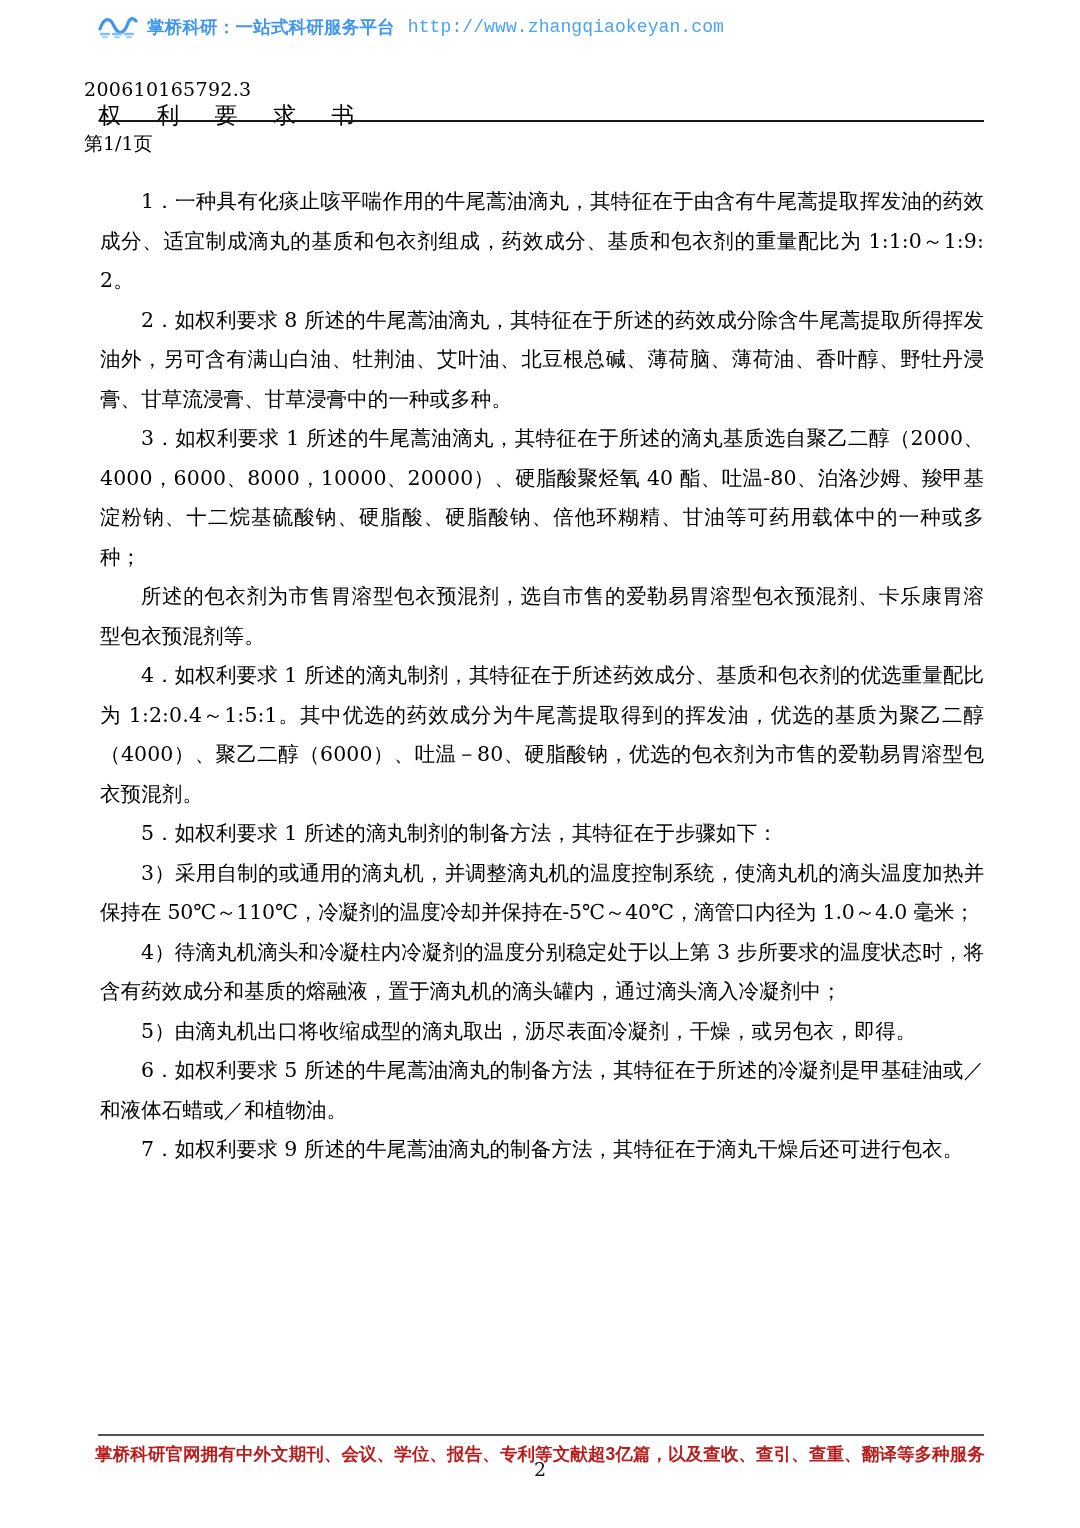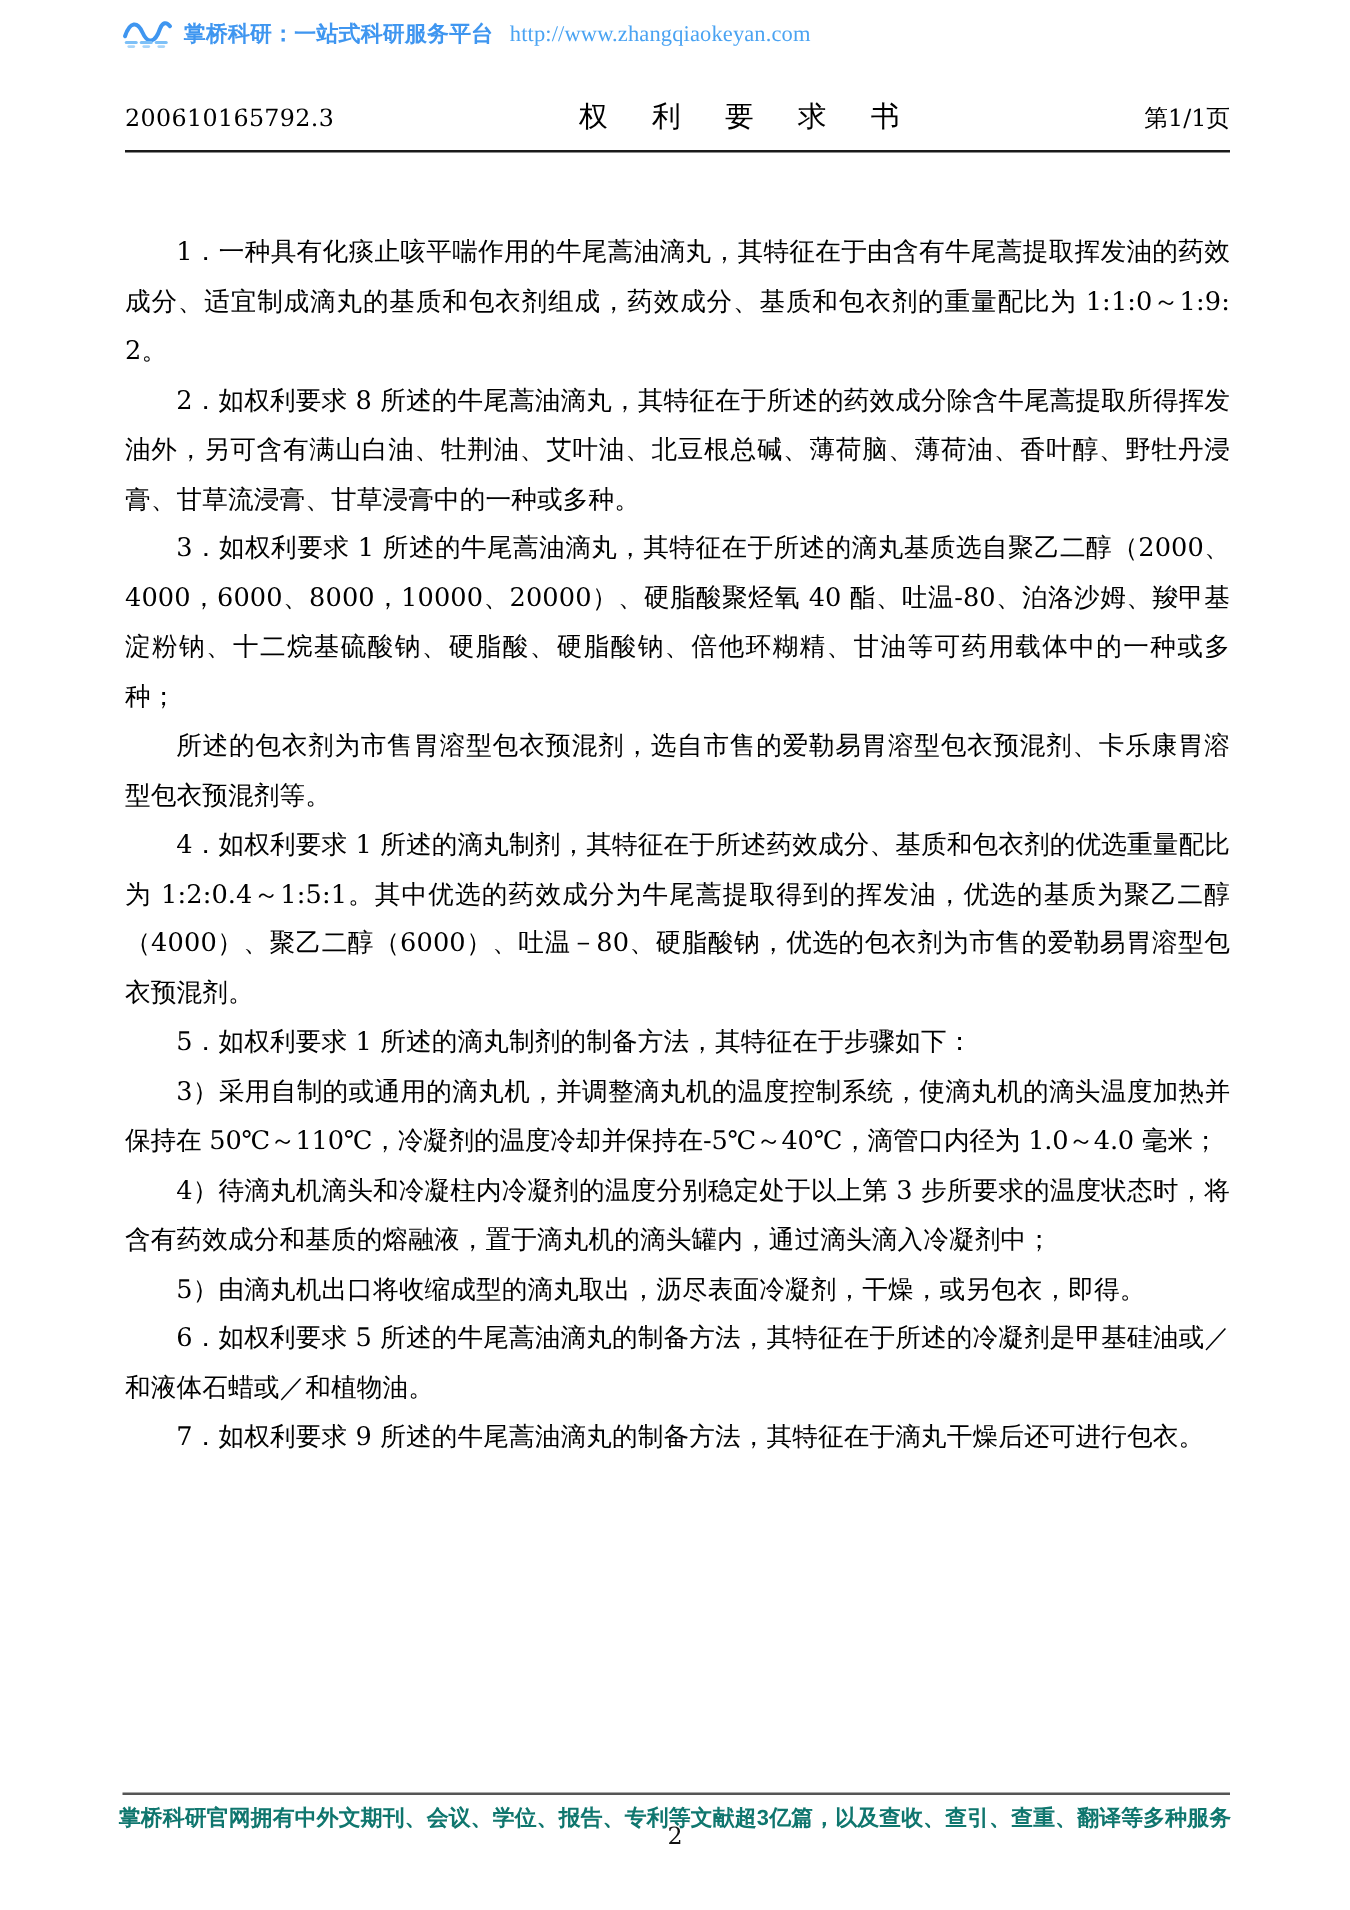--- a/index.html
+++ b/index.html
@@ -42,38 +42,39 @@
     display: block;
   }
   .promo-text {
     font-family: "Liberation Sans", "DejaVu Sans", sans-serif;
     font-size: 17.5px;
     font-weight: bold;
     color: #3f96f0;
     letter-spacing: 0.2px;
   }
   .promo-url {
-    font-family: Liberation Serif, serif;
+    font-family: Liberation Mono, monospace;
     font-size: 18px;
     font-weight: normal;
     color: #4aa3f2;
     letter-spacing: 0.1px;
     margin-left: 4px;
   }
 
   
   .runhead {
     position: absolute;
-    left: 100px;
+    left: 84px;
     top: 78px;
     width: 884px;
     height: 34px;
     display: flex;
     align-items: baseline;
     justify-content: space-between;
+    flex-direction: column;
   }
   .runhead-appno {
     font-family: "DejaVu Serif", "Liberation Serif", serif;
     font-size: 19px;
     letter-spacing: 0.3px;
   }
   .runhead-title {
     font-family: "DejaVu Serif", "Liberation Serif", serif;
     font-size: 23px;
     font-weight: normal;
@@ -127,21 +128,21 @@
   }
   .footer-note {
     position: absolute;
     left: 0;
     top: 1442px;
     width: 1080px;
     text-align: center;
     font-family: "Liberation Sans", "DejaVu Sans", sans-serif;
     font-size: 17.5px;
     font-weight: bold;
-    color: #0f766e;
+    color: #b91c1c;
     letter-spacing: 0.1px;
     white-space: nowrap;
   }
   .folio {
     position: absolute;
     left: 0;
     top: 1458px;
     width: 1080px;
     text-align: center;
     font-family: "DejaVu Serif", "Liberation Serif", serif;

